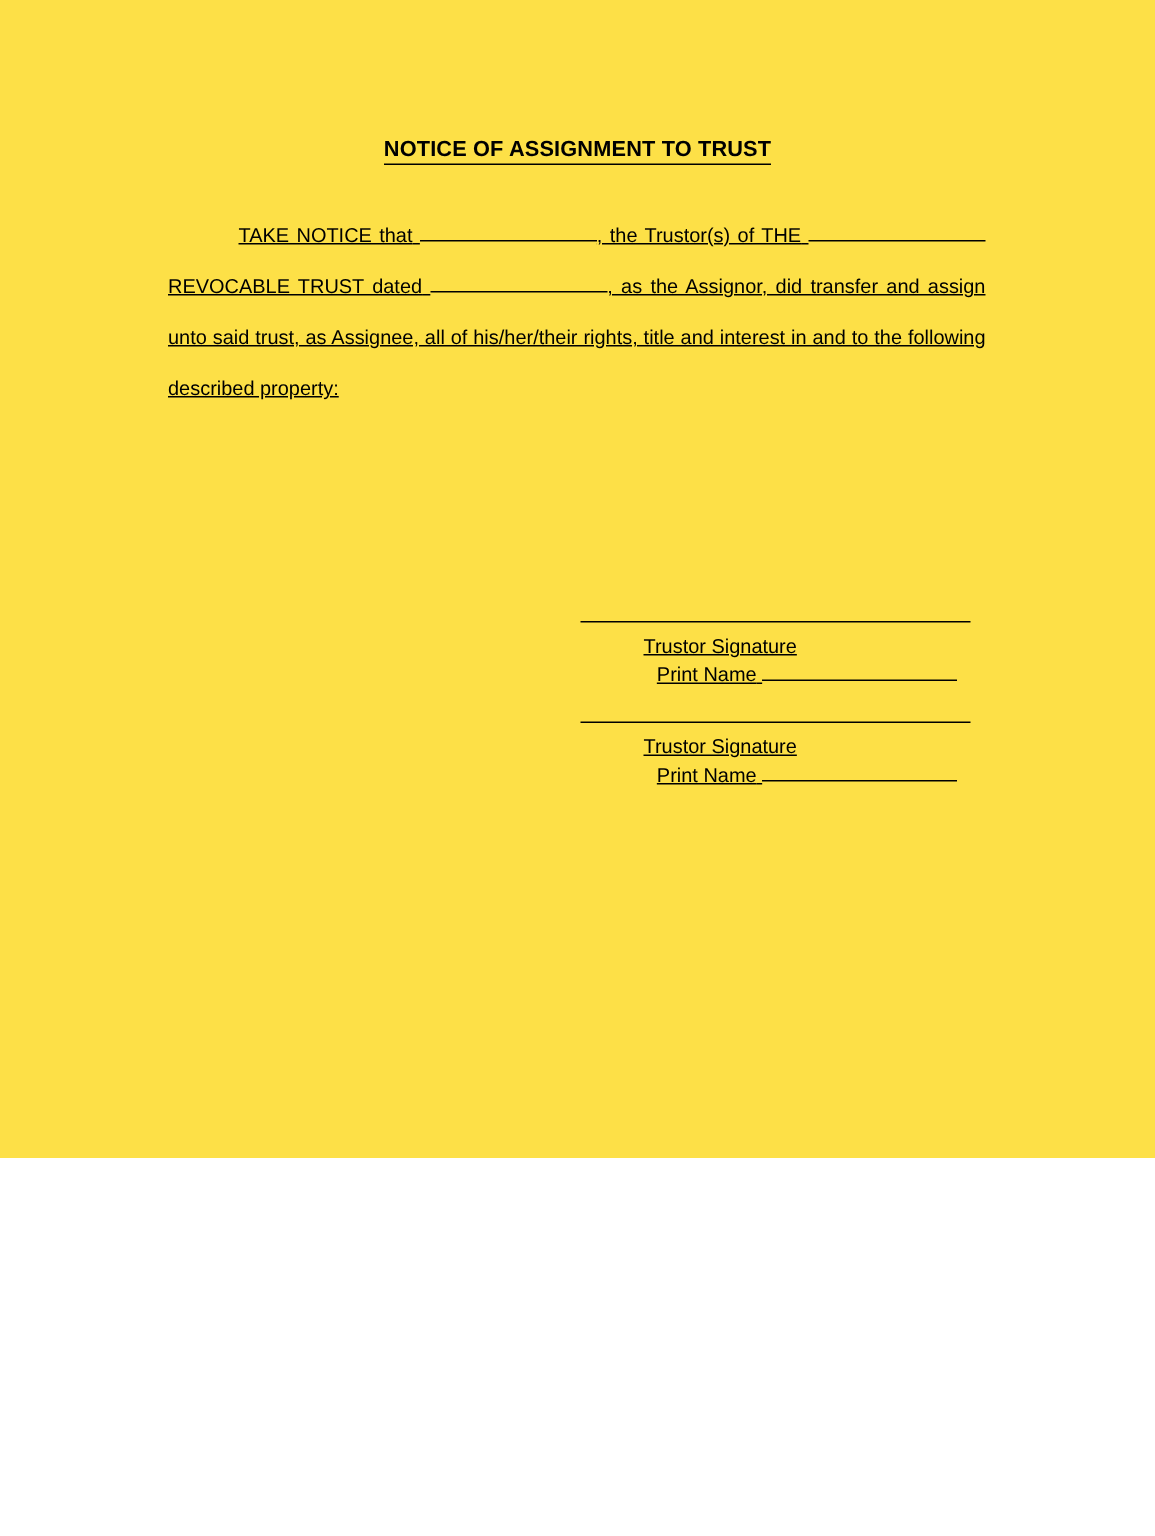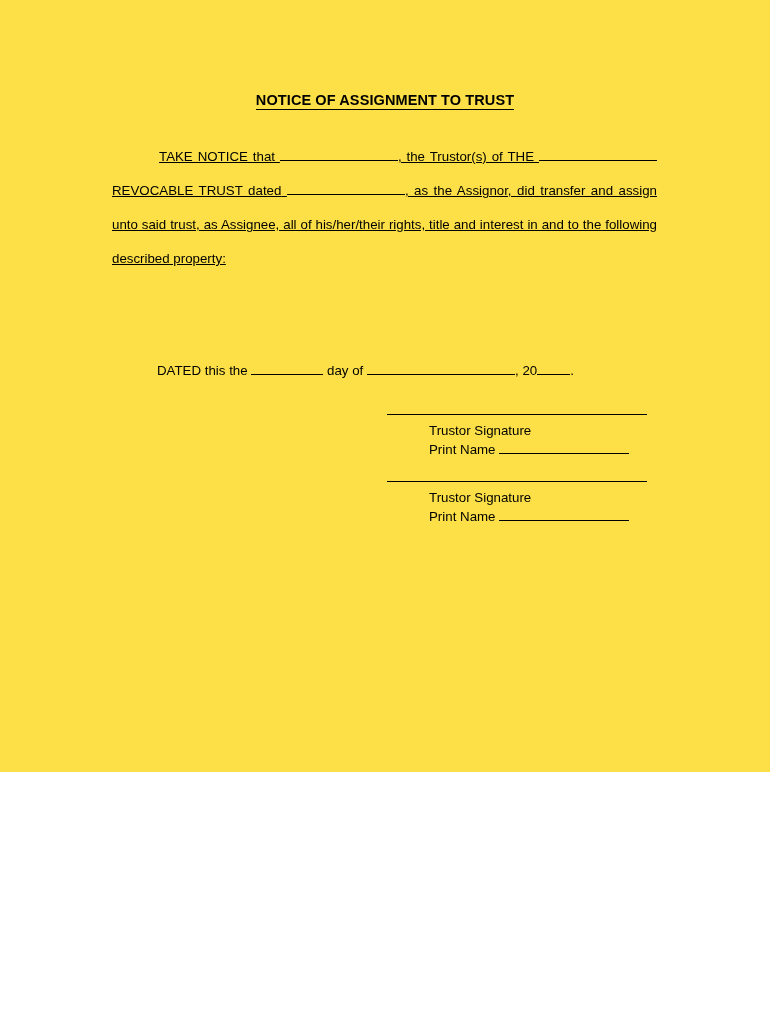--- a/index.html
+++ b/index.html
@@ -75,61 +75,57 @@
     white-space: nowrap;
   }
   .b-day { width: 72px; }
   .b-month { width: 148px; }
   .b-year { width: 33px; }
 
   .sig-block {
     position: absolute;
     font-size: 13.3px;
     line-height: 18px;
+    text-decoration: underline;
   }
   .sig-1 { left: 387px; top: 414px; }
   .sig-2 { left: 387px; top: 481px; }
   .sig-rule {
     width: 260px;
     border-top: 1px solid #000;
     height: 0;
     margin-bottom: 7px;
   }
   .sig-label {
     margin-left: 42px;
     display: block;
     line-height: 18px;
   }
   .print-row {
     margin-left: 42px;
     display: block;
     line-height: 18px;
     white-space: nowrap;
+    text-align: center;
   }
   .b-print { width: 130px; }
 </style>
 </head>
 <body>
 
 <div class="page">
 
   <div class="doc-title">
     <span>NOTICE OF ASSIGNMENT TO TRUST</span>
   </div>
 
   <div class="body-block">
     <p class="para"><span class="indent"></span><span>TAKE NOTICE that</span> <span class="blank b-name"></span><span>, the Trustor(s) of THE</span> <span class="blank b-the"></span> <span>REVOCABLE TRUST dated</span> <span class="blank b-dated"></span><span>, as the Assignor, did transfer and assign unto said trust, as Assignee, all of his/her/their rights, title and interest in and to the following described property:</span></p>
   </div>
 
-  <div class="dated-line">
-    <span>DATED this the</span>
-    <span class="blank b-day"></span>
-    <span>day of</span>
-    <span class="blank b-month"></span><span>, 20</span><span class="blank b-year"></span><span>.</span>
-  </div>
 
   <div class="sig-block sig-1">
     <div class="sig-rule"></div>
     <span class="sig-label">Trustor Signature</span>
     <span class="print-row"><span>Print Name</span> <span class="blank b-print"></span></span>
   </div>
 
   <div class="sig-block sig-2">
     <div class="sig-rule"></div>
     <span class="sig-label">Trustor Signature</span>

